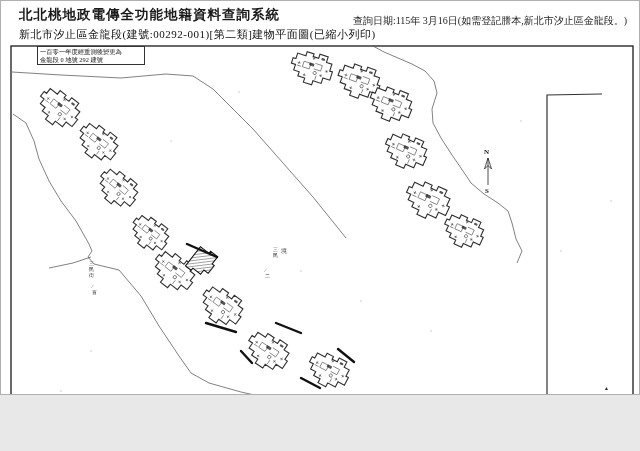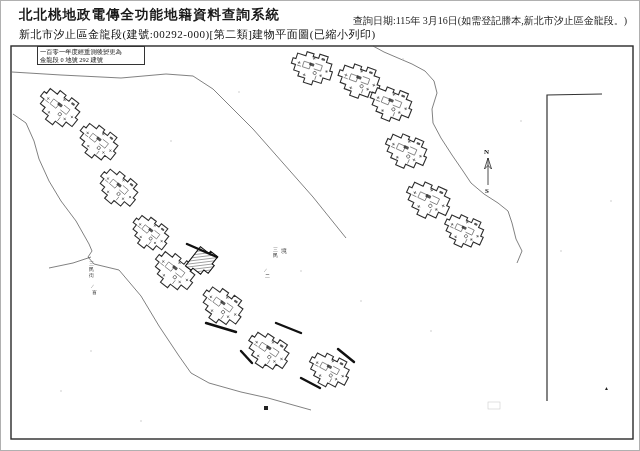--- a/index.html
+++ b/index.html
@@ -1,16 +1,16 @@
 <!DOCTYPE html>
 <html><head>
 <meta charset="utf-8">
 <style>
   html,body{margin:0;padding:0;background:#e8e8e8;}
-  #page{position:relative;width:640px;height:451px;background:#ffffff;
+  #page{position:relative;width:640px;height:395px;background:#ffffff;
         border:1px solid #b0b0b0;box-sizing:border-box;overflow:hidden;
         font-family:"Liberation Serif","DejaVu Serif",serif;color:#1a1a1a;}
   
   #sys-title{position:absolute;left:18px;top:5px;font-size:13.5px;font-weight:600;
              letter-spacing:1px;white-space:nowrap;}
   #query-date{position:absolute;right:12px;top:13px;font-size:10px;white-space:nowrap;color:#222;}
   #subtitle{position:absolute;left:18px;top:26px;font-size:11px;letter-spacing:.5px;white-space:nowrap;color:#111;}
   
   #note-box{position:absolute;left:36px;top:45px;width:102px;background:#fff;
             border:1px solid #333;padding:1px 2px;line-height:7.5px;z-index:5;}
@@ -19,21 +19,21 @@
   
   #map-svg{position:absolute;left:0;top:0;}
 </style>
 </head>
 <body>
 
 <div id="page">
 
   <div id="sys-title">北北桃地政電傳全功能地籍資料查詢系統</div>
   <div id="query-date">查詢日期:115年 3月16日(如需登記謄本,新北市汐止區金龍段。)</div>
-  <div id="subtitle">新北市汐止區金龍段(建號:00292-000)[第二類]建物平面圖(已縮小列印)</div>
+  <div id="subtitle">新北市汐止區金龍段(建號:00292-001)[第二類]建物平面圖(已縮小列印)</div>
 
   <div id="note-box">
     <span>一百零一年度經重測後變更為</span>
     <span>金龍段 0 地號 292 建號</span>
   </div>
 
   <svg id="map-svg" width="640" height="451" viewBox="0 0 640 451">
       <defs>
         <pattern id="hatch" width="3.2" height="3.2" patternUnits="userSpaceOnUse" patternTransform="rotate(45)">
           <rect width="3.2" height="3.2" fill="#ffffff"></rect>

